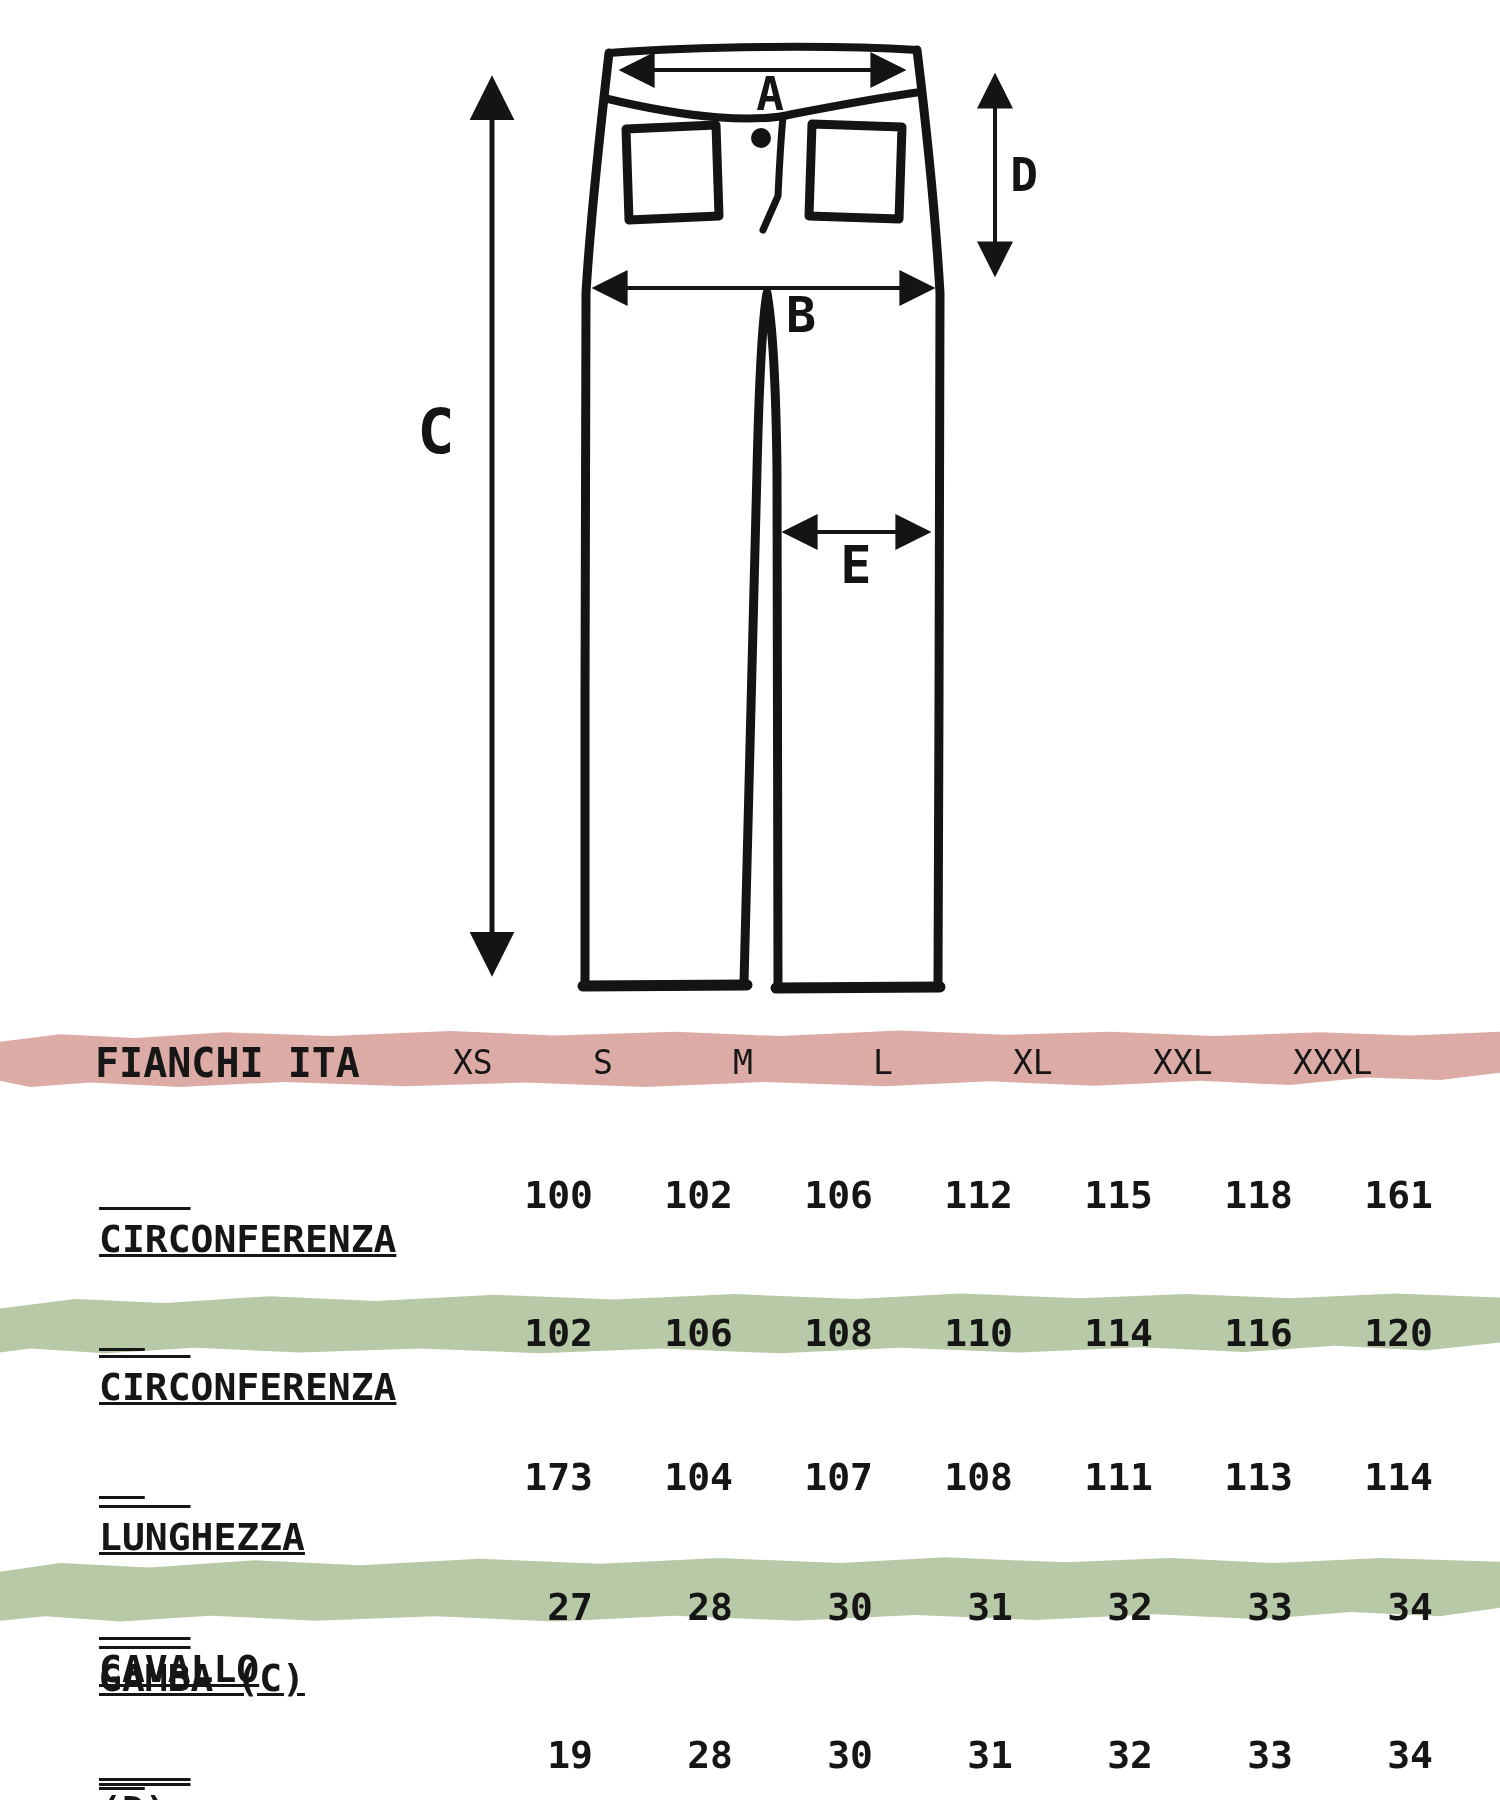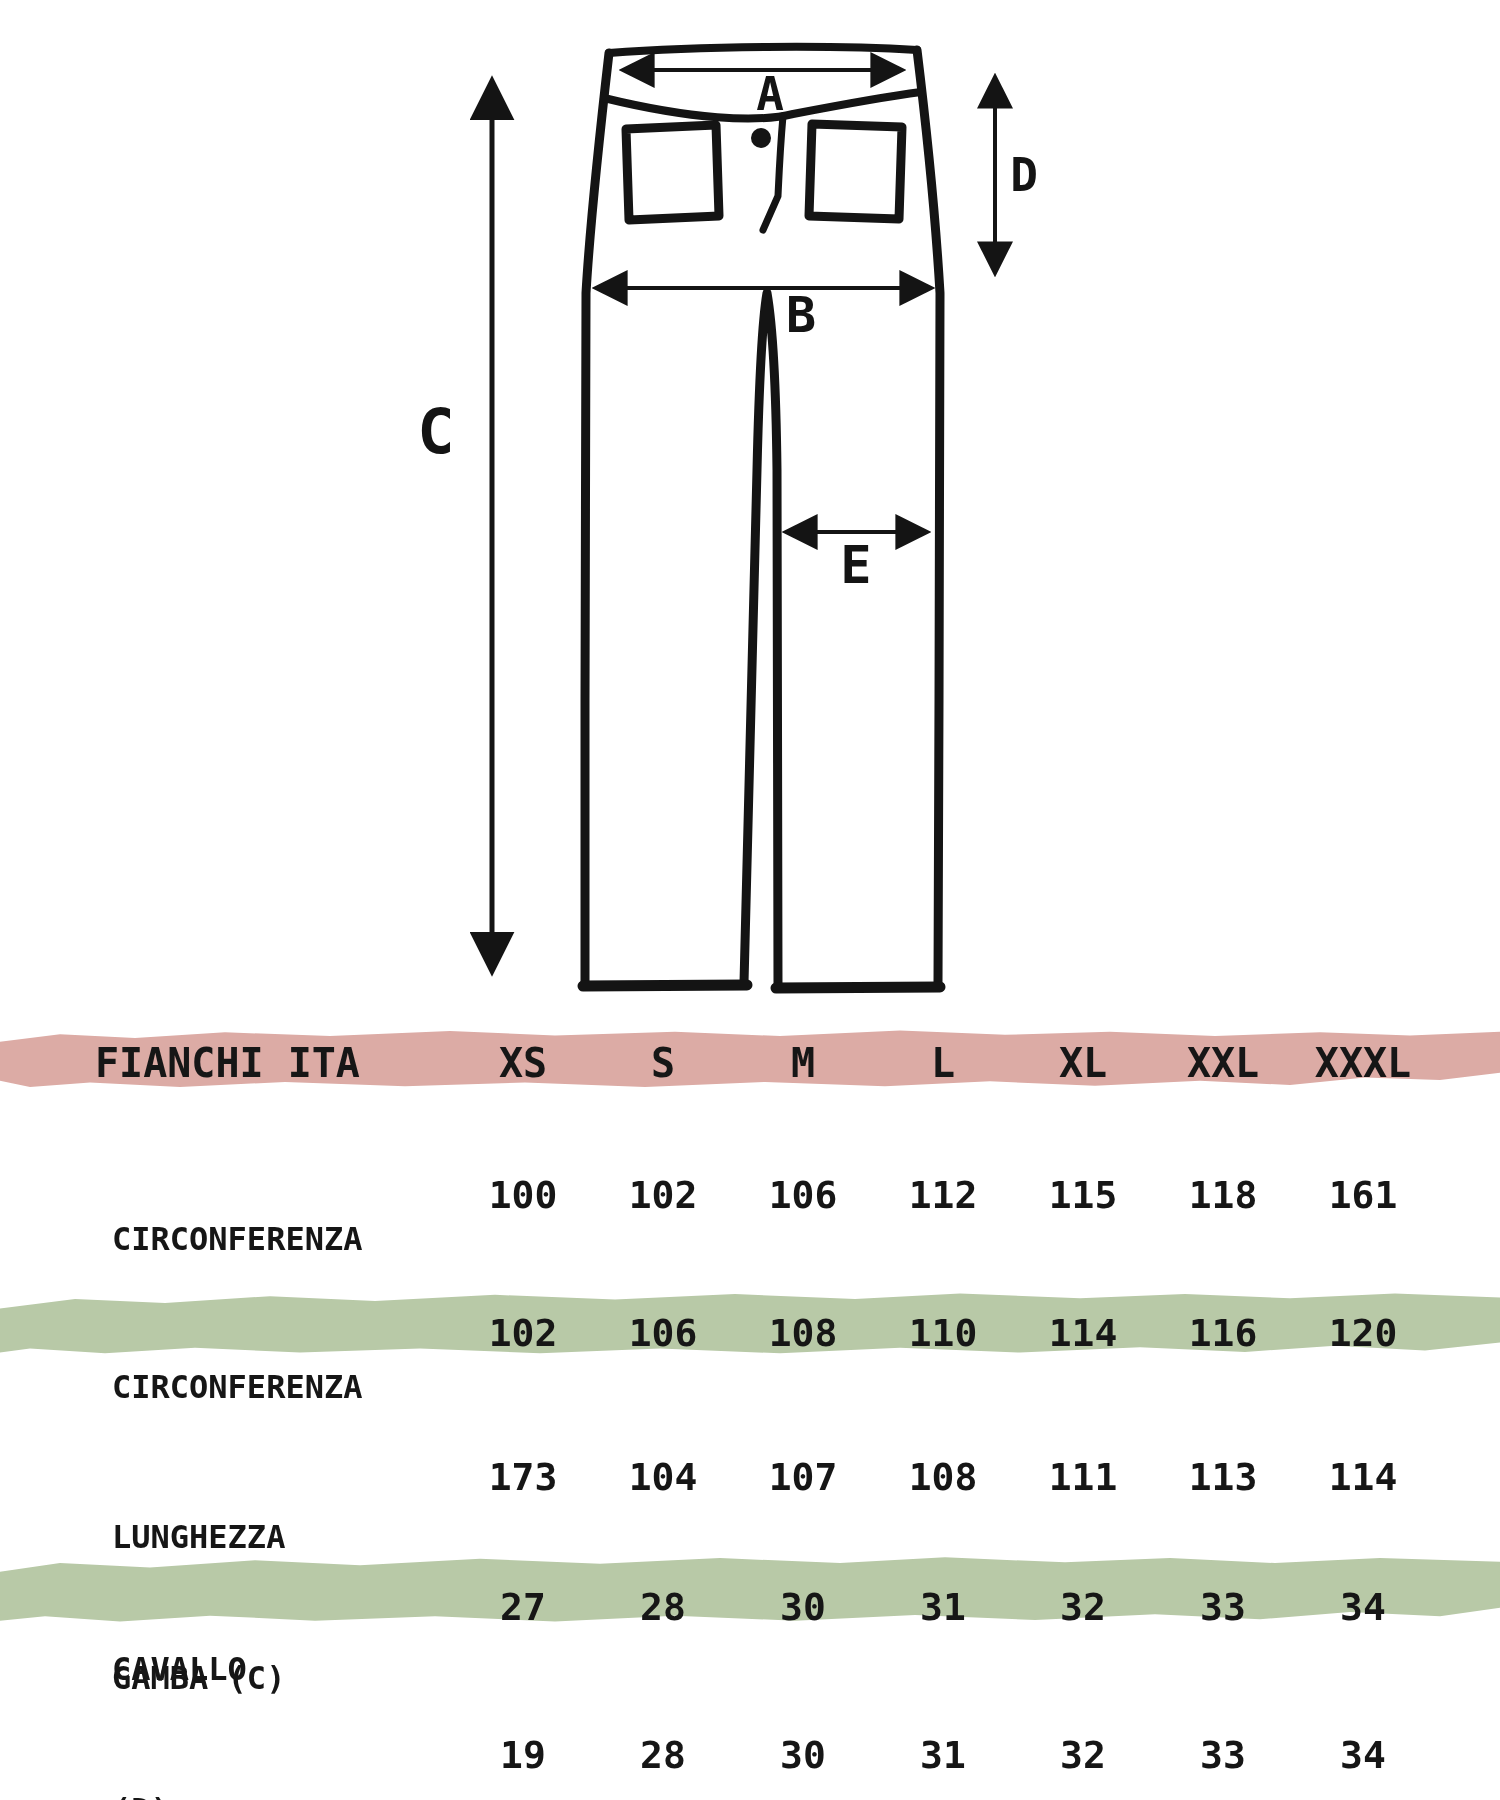--- a/index.html
+++ b/index.html
@@ -6,25 +6,25 @@
   .page{position:relative;width:1500px;height:1800px;background:#ffffff;overflow:hidden;
         font-family:"DejaVu Sans Mono", monospace;color:#161616;}
   svg text{font-family:"DejaVu Sans Mono", monospace;font-weight:bold;fill:#141414;}
   .band{position:absolute;left:0;width:1500px;}
   .band-pink{top:1028px;height:62px;
     clip-path:polygon(0 22%,4% 10%,9% 16%,15% 7%,22% 13%,30% 5%,37% 12%,45% 6%,52% 13%,60% 4%,67% 11%,74% 6%,81% 13%,88% 7%,94% 12%,100% 6%,100% 72%,96% 84%,91% 80%,86% 92%,80% 85%,73% 93%,66% 86%,59% 94%,51% 87%,43% 95%,35% 88%,27% 94%,19% 87%,12% 95%,6% 88%,2% 95%,0 85%);}
   .band-green1{top:1288px;height:68px;
     clip-path:polygon(0 30%,5% 16%,11% 22%,18% 12%,25% 19%,33% 10%,41% 17%,49% 9%,57% 16%,64% 8%,72% 15%,79% 9%,86% 15%,93% 8%,100% 14%,100% 80%,95% 92%,89% 85%,83% 94%,76% 87%,68% 95%,60% 88%,52% 96%,44% 89%,36% 96%,28% 89%,20% 95%,13% 88%,7% 96%,2% 89%,0 95%);}
   .band-green2{top:1553px;height:72px;
     clip-path:polygon(0 26%,4% 14%,10% 20%,17% 10%,24% 17%,32% 8%,40% 15%,48% 7%,56% 14%,63% 6%,71% 13%,78% 7%,85% 14%,92% 7%,100% 12%,100% 76%,96% 88%,90% 82%,84% 92%,77% 85%,69% 93%,61% 86%,53% 94%,45% 87%,37% 95%,29% 88%,21% 94%,14% 87%,8% 95%,3% 88%,0 94%);}
-  .hcell{position:absolute;top:1038px;width:140px;text-align:center;
-         font-size:40px;font-weight:bold;line-height:50px;}
+  .hcell{position:absolute;top:1038px;width:140px;
+         font-size:33px;font-weight:normal;line-height:50px;}
   .hlabel{position:absolute;top:1038px;left:95px;font-size:40px;font-weight:bold;line-height:50px;}
-  .rowlabel{position:absolute;left:112px;font-size:32px;font-weight:bold;line-height:47px;white-space:pre;}
-  .cell{position:absolute;width:140px;text-align:center;font-size:38px;font-weight:bold;line-height:50px;}
+  .rowlabel{position:absolute;left:99px;font-size:38px;font-weight:bold;line-height:47px;white-space:pre;text-decoration:underline;}
+  .cell{position:absolute;width:140px;text-align:right;font-size:38px;font-weight:bold;line-height:50px;}
   .row{position:absolute;left:0;top:0;width:1500px;height:0;}
   .col0{left:453px}.col1{left:593px}.col2{left:733px}.col3{left:873px}
   .col4{left:1013px}.col5{left:1153px}.col6{left:1293px}
 </style>
 </head>
 <body>
 
 <div class="page">
 
   <svg width="1500" height="1010" viewBox="0 0 1500 1010" style="position:absolute;left:0;top:0;">

